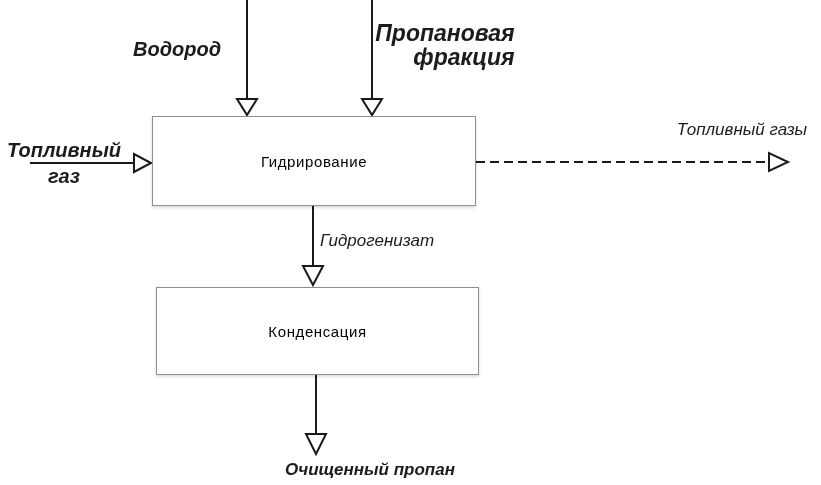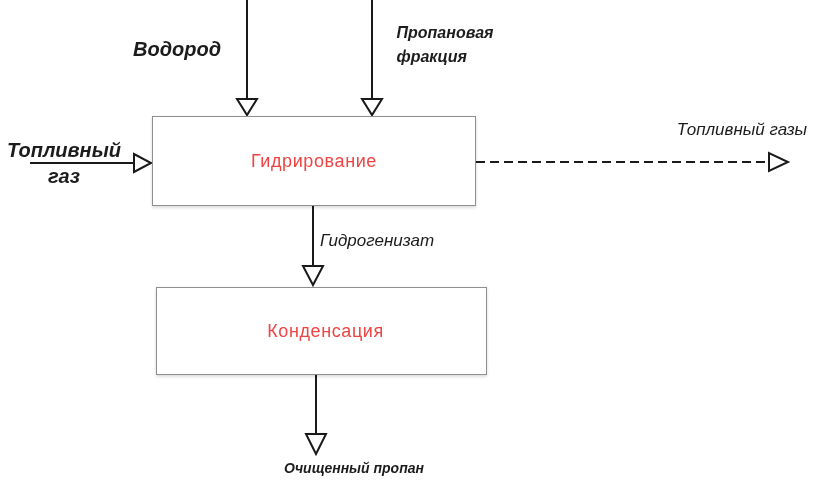--- a/index.html
+++ b/index.html
@@ -20,36 +20,36 @@
   .pbox {
     position: absolute;
     border: 1px solid #8f8f8f;
     background: #ffffff;
     display: flex;
     align-items: center;
     justify-content: center;
     box-shadow: 0 2px 3px rgba(0,0,0,0.12), 0 0 2px rgba(0,0,0,0.06);
   }
   .pbox-label {
-    font-size: 18px;
+    font-size: 15px;
     letter-spacing: 0.6px;
-    color: #ef4444;
+    color: #000000;
     white-space: nowrap;
   }
   #box-hydrogenation { left: 152px; top: 116px; width: 322px; height: 88px; }
-  #box-condensation  { left: 156px; top: 287px; width: 321px; height: 86px; padding-left: 8px; }
+  #box-condensation  { left: 156px; top: 287px; width: 321px; height: 86px; }
   .lbl { position: absolute; white-space: pre-line; color: #1c1c1c; }
   .bold-it { font-weight: bold; font-style: italic; }
   .it { font-style: italic; }
   #lbl-hydrogen        { left: 177px; top: 38px;  transform: translateX(-50%); font-size: 20px; white-space: nowrap; }
-  #lbl-propane         { left: 445px; top: 21px;  transform: translateX(-50%); text-align: left; font-size: 16px; line-height: 24px; }
+  #lbl-propane         { left: 445px; top: 21px;  transform: translateX(-50%); text-align: right; font-size: 23px; line-height: 24px; }
   #lbl-fuel-gas        { left: 64px;  top: 137px; transform: translateX(-50%); text-align: center; font-size: 20px; line-height: 26px; }
   #lbl-off-gases       { left: 742px; top: 120px; transform: translateX(-50%); font-size: 17px; white-space: nowrap; }
   #lbl-hydrogenate     { left: 320px; top: 231px; font-size: 17px; white-space: nowrap; }
-  #lbl-purified-propane{ left: 354px; top: 460px; transform: translateX(-50%); font-size: 14px; white-space: nowrap; }
+  #lbl-purified-propane{ left: 370px; top: 460px; transform: translateX(-50%); font-size: 17px; white-space: nowrap; }
 </style>
 </head>
 <body>
 
 <div class="stage">
 
   <svg class="connectors" viewBox="0 0 821 485" xmlns="http://www.w3.org/2000/svg">
 
     <g>
       <line x1="247" y1="0" x2="247" y2="99" stroke="#1a1a1a" stroke-width="2"></line>

